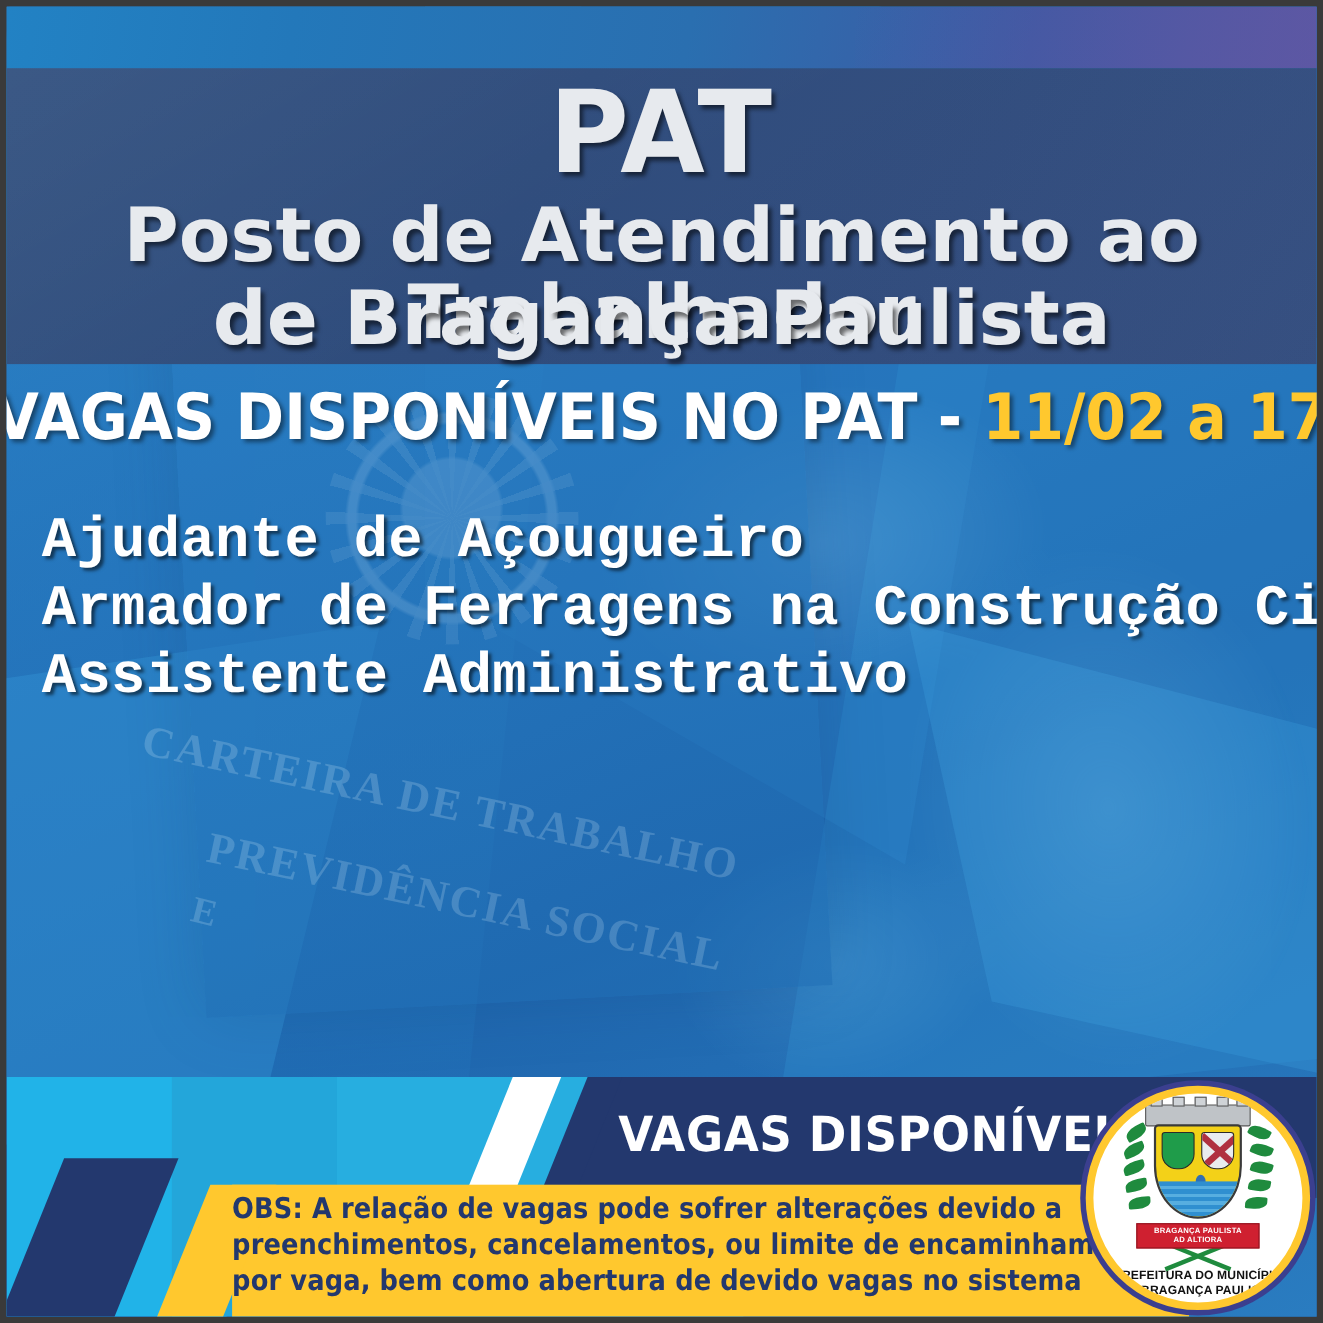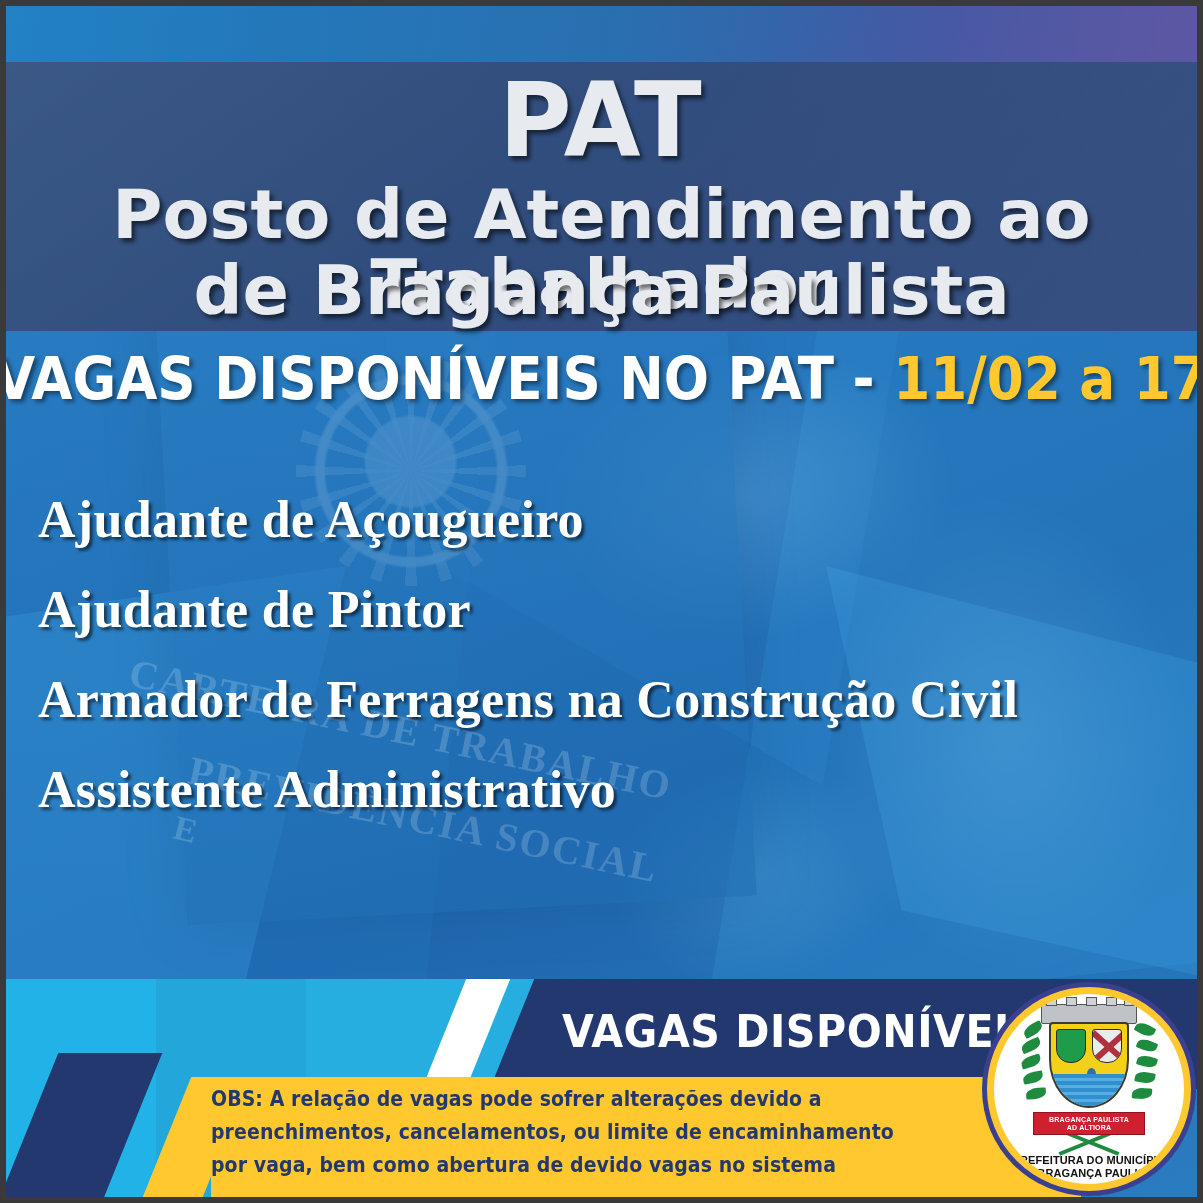--- a/index.html
+++ b/index.html
@@ -157,29 +157,28 @@
     transform:scaleX(1.02);
   }
   .dateband-inner .w{ color:#ffffff; text-shadow:3px 3px 4px rgba(0,0,0,.45); }
   .dateband-inner .y{ color:#ffc82e; text-shadow:3px 3px 4px rgba(0,0,0,.45); }
 
   
   .jobs{
     position:absolute; left:32px; top:455px; width:1100px;
   }
   .job{
-    font-family:Liberation Serif, serif;
+    font-family:Liberation Mono, monospace;
     font-weight:bold;
     font-size:52px;
     line-height:62px;
     color:#ffffff;
     text-shadow:3px 3px 3px rgba(0,0,0,.55);
     white-space:nowrap;
     letter-spacing:.3px;
-    margin-top:28px;
   }
 
   
   .bottom{
     position:absolute; left:0; bottom:0; width:100%; height:218px;
     overflow:hidden;
   }
   .cyan-a{ position:absolute; left:0; top:0; width:200px; height:218px;
            background:#21b3e8; }
   .cyan-b{ position:absolute; left:150px; top:0; width:520px; height:218px;
@@ -220,21 +219,21 @@
   }
   .obs-box::before{
     content:""; position:absolute; left:-44px; top:0; width:60px; height:100%;
     background:#ffc82e; transform:skewX(-22deg);
   }
   .obs-text{
     position:absolute; left:205px; top:104px; width:830px;
     color:#23386e;
     font-family:"Liberation Sans Narrow","DejaVu Sans Condensed","Liberation Sans", sans-serif;
     font-weight:bold;
-    font-size:21px;
+    font-size:26px;
     line-height:33px;
     letter-spacing:.1px;
   }
   .obs-text span{ display:block; white-space:nowrap; }
 
   
   .badge{
     position:absolute; right:6px; bottom:6px;
     width:204px; height:204px;
     border-radius:50%;
@@ -318,21 +317,20 @@
   <div class="blockfont t-line2">de Bragança Paulista</div>
 
   <div class="dateband">
     <div class="dateband-inner">
       <span class="w">VAGAS DISPONÍVEIS NO PAT - </span><span class="y">11/02 a 17/02</span>
     </div>
   </div>
 
   <div class="jobs">
     <div class="job">Ajudante de Açougueiro</div>
-    <div class="job">Ajudante de Pintor</div>
     <div class="job">Armador de Ferragens na Construção Civil</div>
     <div class="job">Assistente Administrativo</div>
   </div>
 
   <div class="bottom">
     <div class="cyan-a"></div>
     <div class="cyan-b"></div>
     <div class="cyan-c"></div>
     <div class="cyan-d"></div>
 

